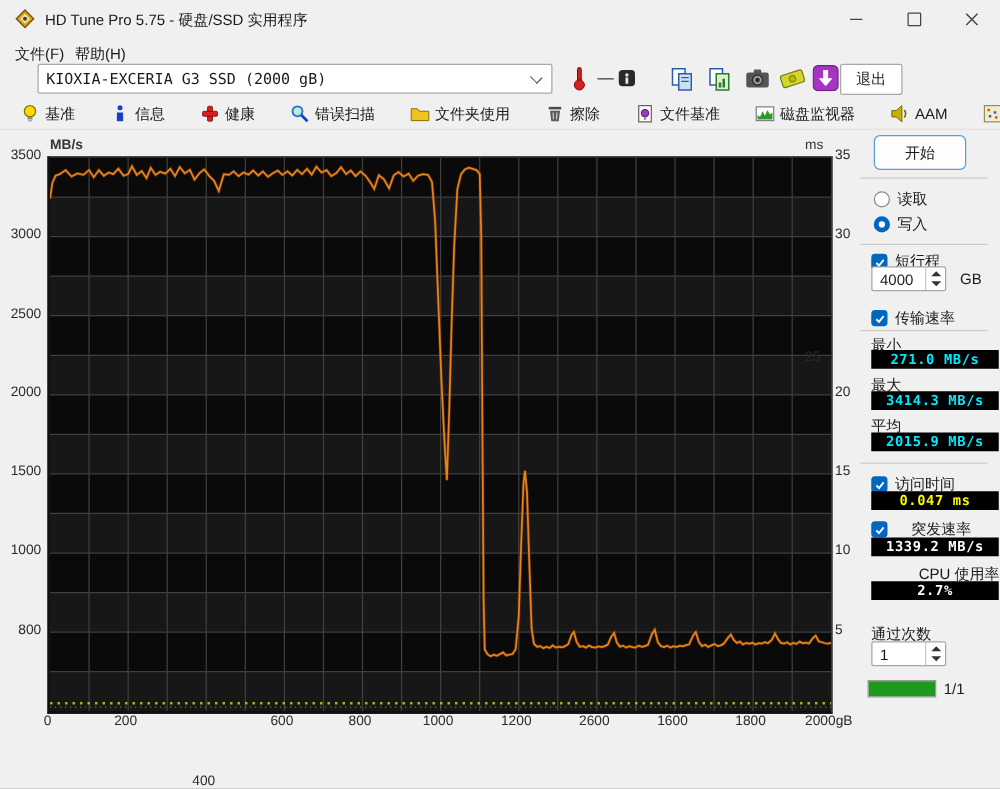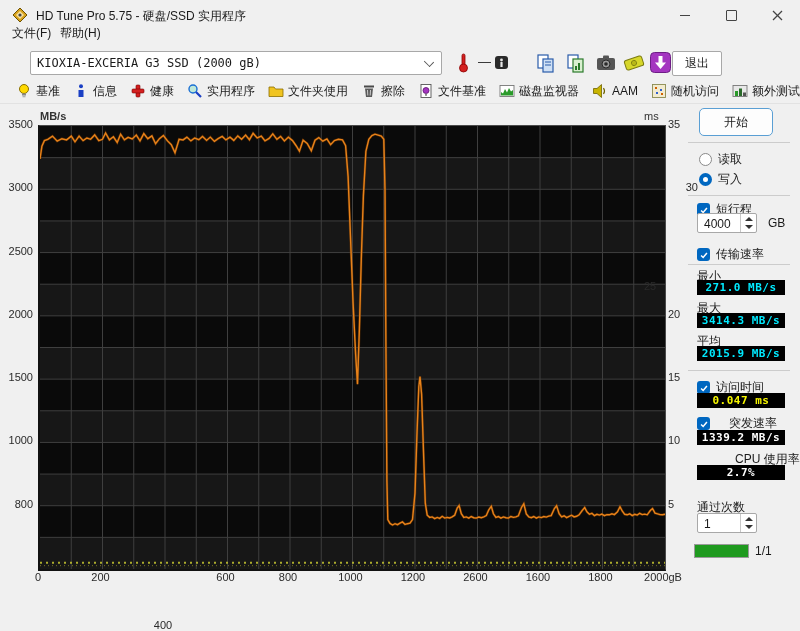--- a/index.html
+++ b/index.html
@@ -8,40 +8,40 @@
        outline:1px solid #9a9a9a;overflow:hidden;}
   
   .titlebar{position:absolute;left:0;top:0;width:800px;height:30px;background:#f0f0f0;}
   .app-icon{position:absolute;left:12px;top:7px;width:16px;height:16px;}
   .title-text{position:absolute;left:36px;top:8px;font-size:12px;color:#1a1a1a;white-space:nowrap;}
   .winbtns{position:absolute;right:0;top:0;height:30px;display:flex;}
   .winbtn{width:46px;height:30px;display:flex;align-items:center;justify-content:center;}
   .min-glyph{width:10px;height:1px;background:#444;}
   .max-glyph{width:9px;height:9px;border:1px solid #444;border-radius:1px;}
   
-  .menubar{position:absolute;left:0;top:20px;width:800px;height:21px;text-decoration:underline;}
+  .menubar{position:absolute;left:0;top:30px;width:800px;height:21px;text-decoration:underline;}
   .menu-item{position:absolute;top:3px;font-size:12px;color:#1a1a1a;padding:2px 4px;}
   
   .toolbar{position:absolute;left:0;top:51px;width:800px;height:27px;}
   .combo{position:absolute;left:30px;top:0;width:410px;height:22px;background:#fff;
          border:1px solid #a8a8a8;border-radius:2px;display:flex;align-items:center;}
   .combo-text{font-family:"DejaVu Sans Mono","Liberation Mono",monospace;font-size:12px;
               padding-left:6px;white-space:nowrap;overflow:hidden;}
   .combo-chev{position:absolute;right:8px;top:6px;width:7px;height:7px;
               border-right:1.5px solid #555;border-bottom:1.5px solid #555;transform:rotate(45deg) scaleY(.8);}
   .thermo{position:absolute;left:457px;top:1px;width:13px;height:21px;}
   .temp-dash{position:absolute;left:478px;top:3px;font-size:13px;color:#222;}
   .temp-badge{position:absolute;left:494px;top:4px;width:15px;height:15px;}
   .tbtn{position:absolute;top:0;width:25px;height:23px;display:flex;align-items:center;justify-content:center;}
   .exit-btn{position:absolute;left:672px;top:0;width:48px;height:23px;background:#fff;
             border:1px solid #a8a8a8;border-radius:2px;font-size:12px;display:flex;
             align-items:center;justify-content:center;}
   
   .tabbar{position:absolute;left:0;top:79px;width:800px;height:25px;display:flex;
-          align-items:center;padding-left:16px;gap:13px;border-bottom:1px solid #e2e2e2;box-sizing:border-box;}
+          align-items:center;padding-left:16px;gap:28px;border-bottom:1px solid #e2e2e2;box-sizing:border-box;}
   .tab{display:flex;align-items:center;gap:4px;}
   .tab .tlabel{font-size:12px;white-space:nowrap;}
   .ticon{width:16px;height:16px;display:inline-block;}
   
   .plot{position:absolute;left:38px;top:125px;width:625px;height:443px;background:#0a0a0a;
         border-top:1px solid #4a4a4a;border-right:1px solid #4a4a4a;
         border-left:2px solid #111;border-bottom:2px solid #111;box-sizing:content-box;}
   .unit-label{position:absolute;top:110px;font-size:11px;color:#333;}
   .tick{position:absolute;font-size:11px;color:#2a2a2a;}
   .tick.yl{width:32px;text-align:right;left:1px;}
@@ -61,21 +61,21 @@
   .spin{position:absolute;left:697px;width:60px;height:20px;background:#fff;border:1px solid #a8a8a8;
         border-radius:2px;box-sizing:border-box;}
   .spin-val{position:absolute;left:6px;top:3px;font-size:12px;}
   .spin-btns{position:absolute;right:0;top:0;width:15px;height:18px;border-left:1px solid #c8c8c8;}
   .spin-up,.spin-dn{position:absolute;left:4px;width:0;height:0;border-left:4px solid transparent;
         border-right:4px solid transparent;}
   .spin-up{top:3px;border-bottom:4px solid #333;}
   .spin-dn{bottom:3px;border-top:4px solid #333;}
   .unit-gb{position:absolute;left:768px;font-size:12px;}
   .plabel{position:absolute;left:697px;font-size:12px;white-space:nowrap;}
-  .vbox{position:absolute;left:697px;width:88px;height:15px;background:#000;color:#00eaff;
+  .vbox{position:absolute;left:697px;width:102px;height:15px;background:#000;color:#00eaff;
         font-family:"DejaVu Sans Mono","Liberation Mono",monospace;font-weight:bold;font-size:11px;
         line-height:15px;text-align:center;letter-spacing:0.5px;}
   .vbox.yellow{color:#f7f700;}
   .vbox.white{color:#ffffff;}
   .progress{position:absolute;left:694px;top:544px;width:55px;height:14px;background:#fff;
             border:1px solid #9a9a9a;box-sizing:border-box;}
   .progress-fill{height:100%;background:#1f9a1f;}
   .progress-label{position:absolute;left:755px;top:544px;font-size:12px;}
 </style>
 </head>
@@ -191,21 +191,21 @@
         <rect x="6" y="2" width="4" height="12" rx="1" fill="#d42020" stroke="#7a0000" stroke-width="0.6"></rect>
         <rect x="2" y="6" width="12" height="4" rx="1" fill="#d42020" stroke="#7a0000" stroke-width="0.6"></rect>
       </svg>
       <span class="tlabel">健康</span>
     </div>
     <div class="tab">
       <svg class="ticon" viewBox="0 0 16 16">
         <circle cx="6" cy="6" r="4" fill="#bfe8d8" stroke="#1a6fd4" stroke-width="1.4"></circle>
         <line x1="9" y1="9" x2="14" y2="14" stroke="#1a3fc4" stroke-width="2.2"></line>
       </svg>
-      <span class="tlabel">实用程序</span>
+      <span class="tlabel">错误扫描</span>
     </div>
     <div class="tab">
       <svg class="ticon" viewBox="0 0 16 16">
         <path d="M1 4 L6 4 L7.5 6 L15 6 L15 13.5 L1 13.5 Z" fill="#f0c420" stroke="#8a6d00" stroke-width="0.8"></path>
       </svg>
       <span class="tlabel">文件夹使用</span>
     </div>
     <div class="tab">
       <svg class="ticon" viewBox="0 0 16 16">
         <rect x="3" y="2.5" width="10" height="2" fill="#4a4a4a"></rect>
@@ -309,21 +309,21 @@
   </div>
   <div id="ticks">
       <div class="tick yl" style="left: 1px; top: 118px;">3500</div>
       <div class="tick yl" style="left: 1px; top: 181.286px;">3000</div>
       <div class="tick yl" style="left: 1px; top: 244.571px;">2500</div>
       <div class="tick yl" style="left: 1px; top: 307.857px;">2000</div>
       <div class="tick yl" style="left: 1px; top: 371.143px;">1500</div>
       <div class="tick yl" style="left: 1px; top: 434.429px;">1000</div>
       <div class="tick yl" style="left: 1px; top: 497.714px;">800</div>
       <div class="tick yr" style="left: 668px; top: 118px;">35</div>
-      <div class="tick yr" style="left: 668px; top: 181.286px; text-align: right;">30</div>
+      <div class="tick yr" style="left: 668px; top: 181.286px;">30</div>
       <div class="tick yr" style="left: 644px; top: 244.571px; margin-top: 35px;">25</div>
       <div class="tick yr" style="left: 668px; top: 307.857px;">20</div>
       <div class="tick yr" style="left: 668px; top: 371.143px;">15</div>
       <div class="tick yr" style="left: 668px; top: 434.429px;">10</div>
       <div class="tick yr" style="left: 668px; top: 497.714px;">5</div>
       <div class="tick xb" style="left: 13px; top: 571px;">0</div>
       <div class="tick xb" style="left: 75.5px; top: 571px;">200</div>
       <div class="tick xb" style="left: 138px; top: 571px; margin-top: 48px;">400</div>
       <div class="tick xb" style="left: 200.5px; top: 571px;">600</div>
       <div class="tick xb" style="left: 263px; top: 571px;">800</div>

